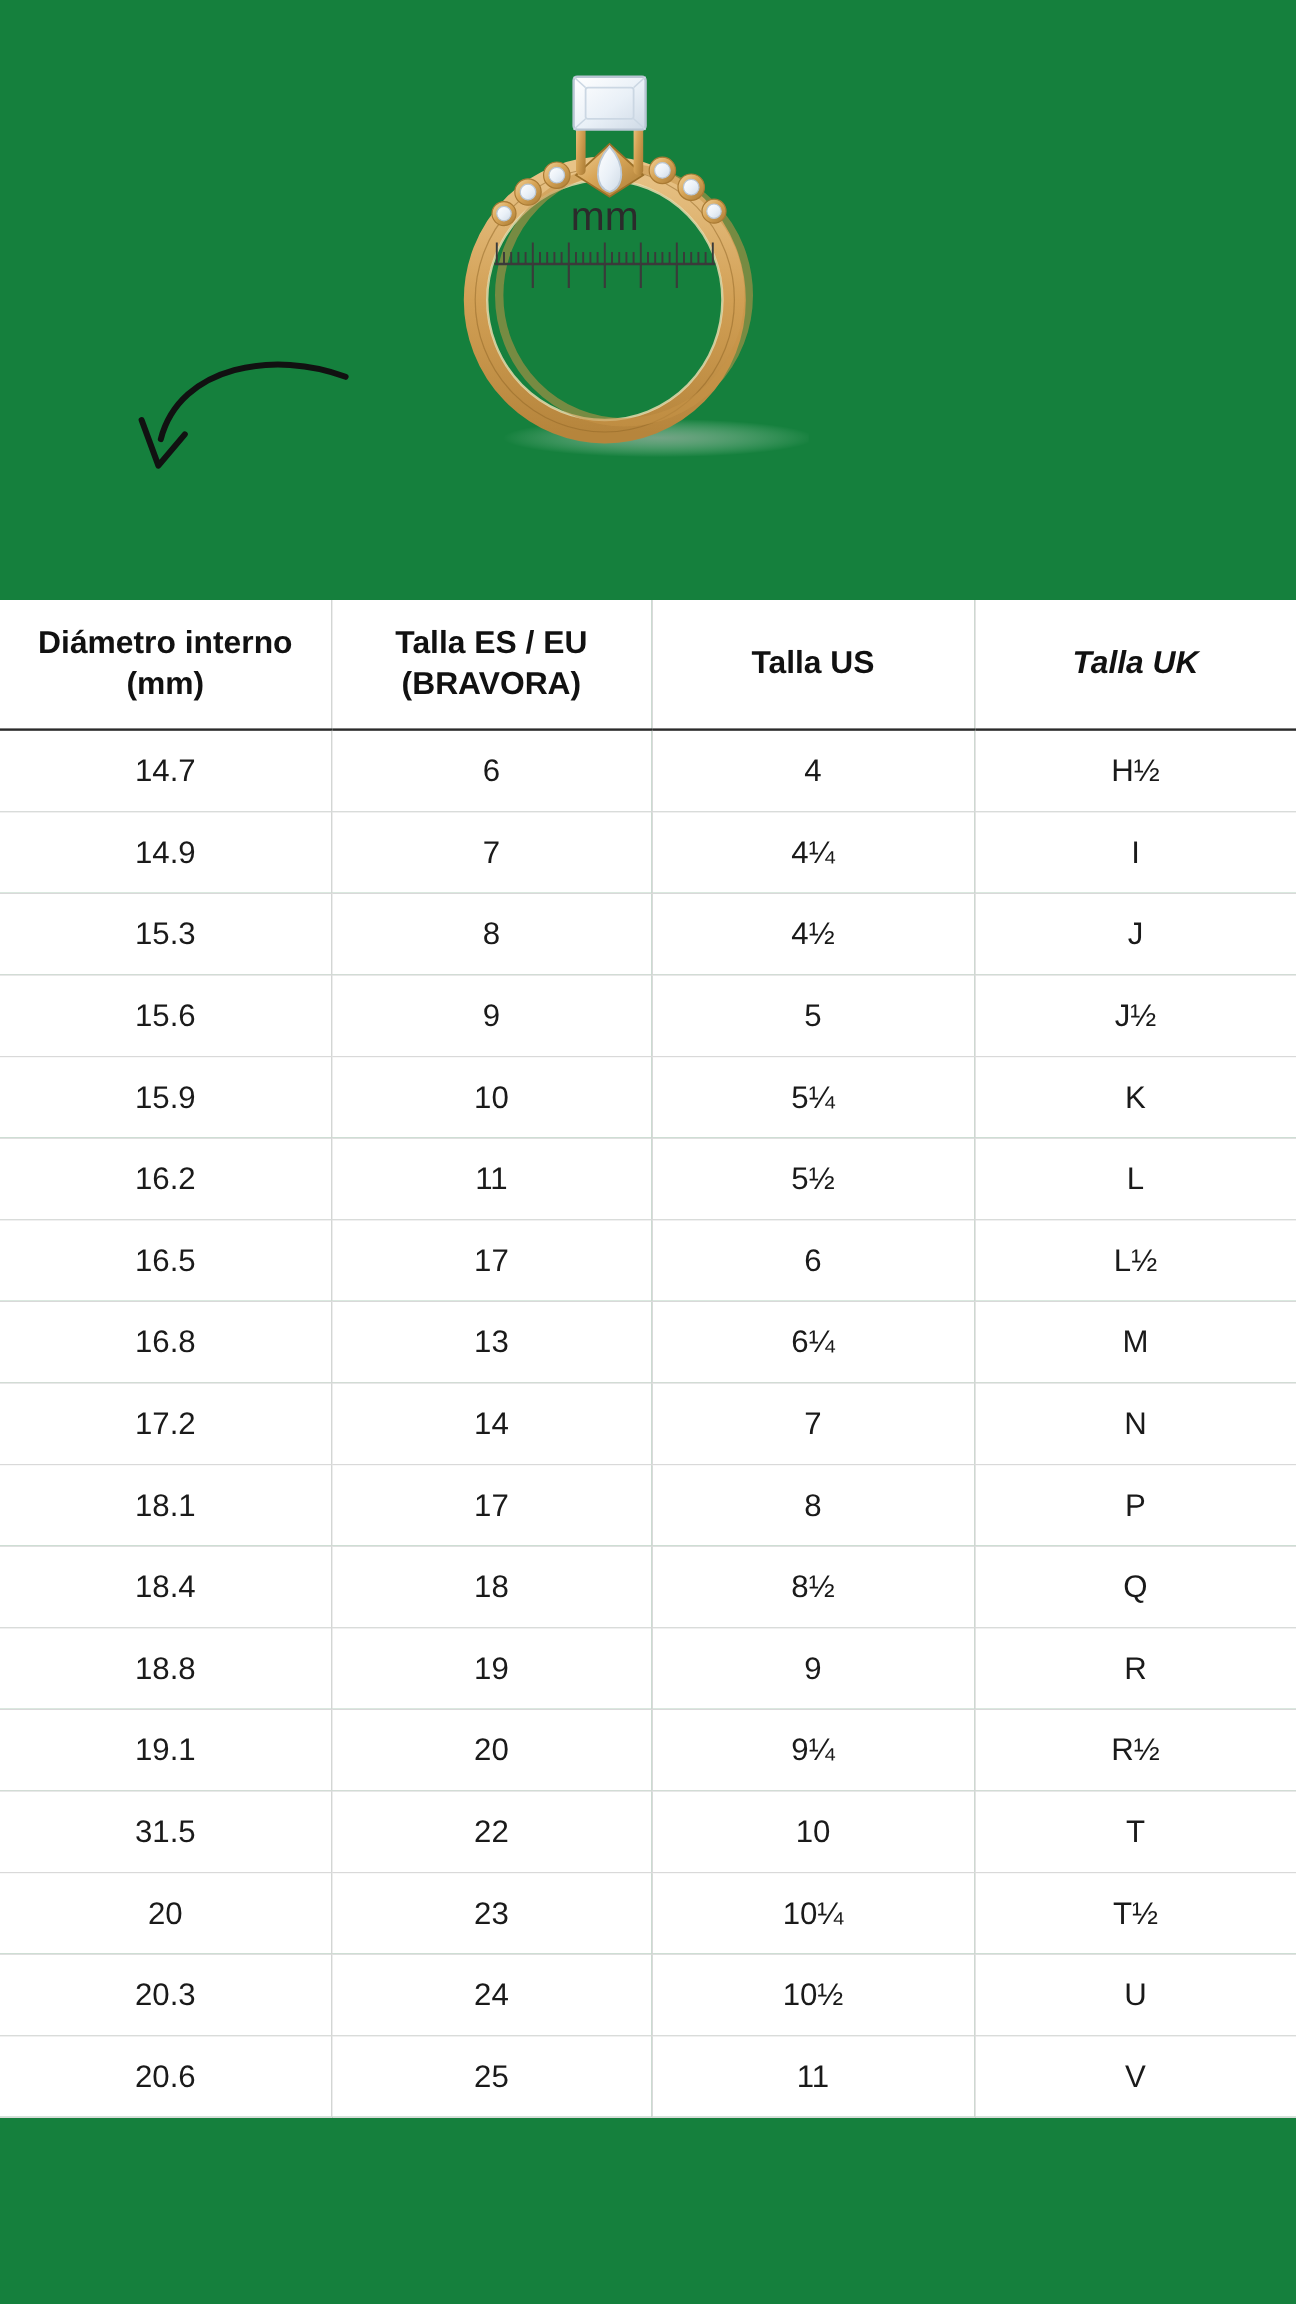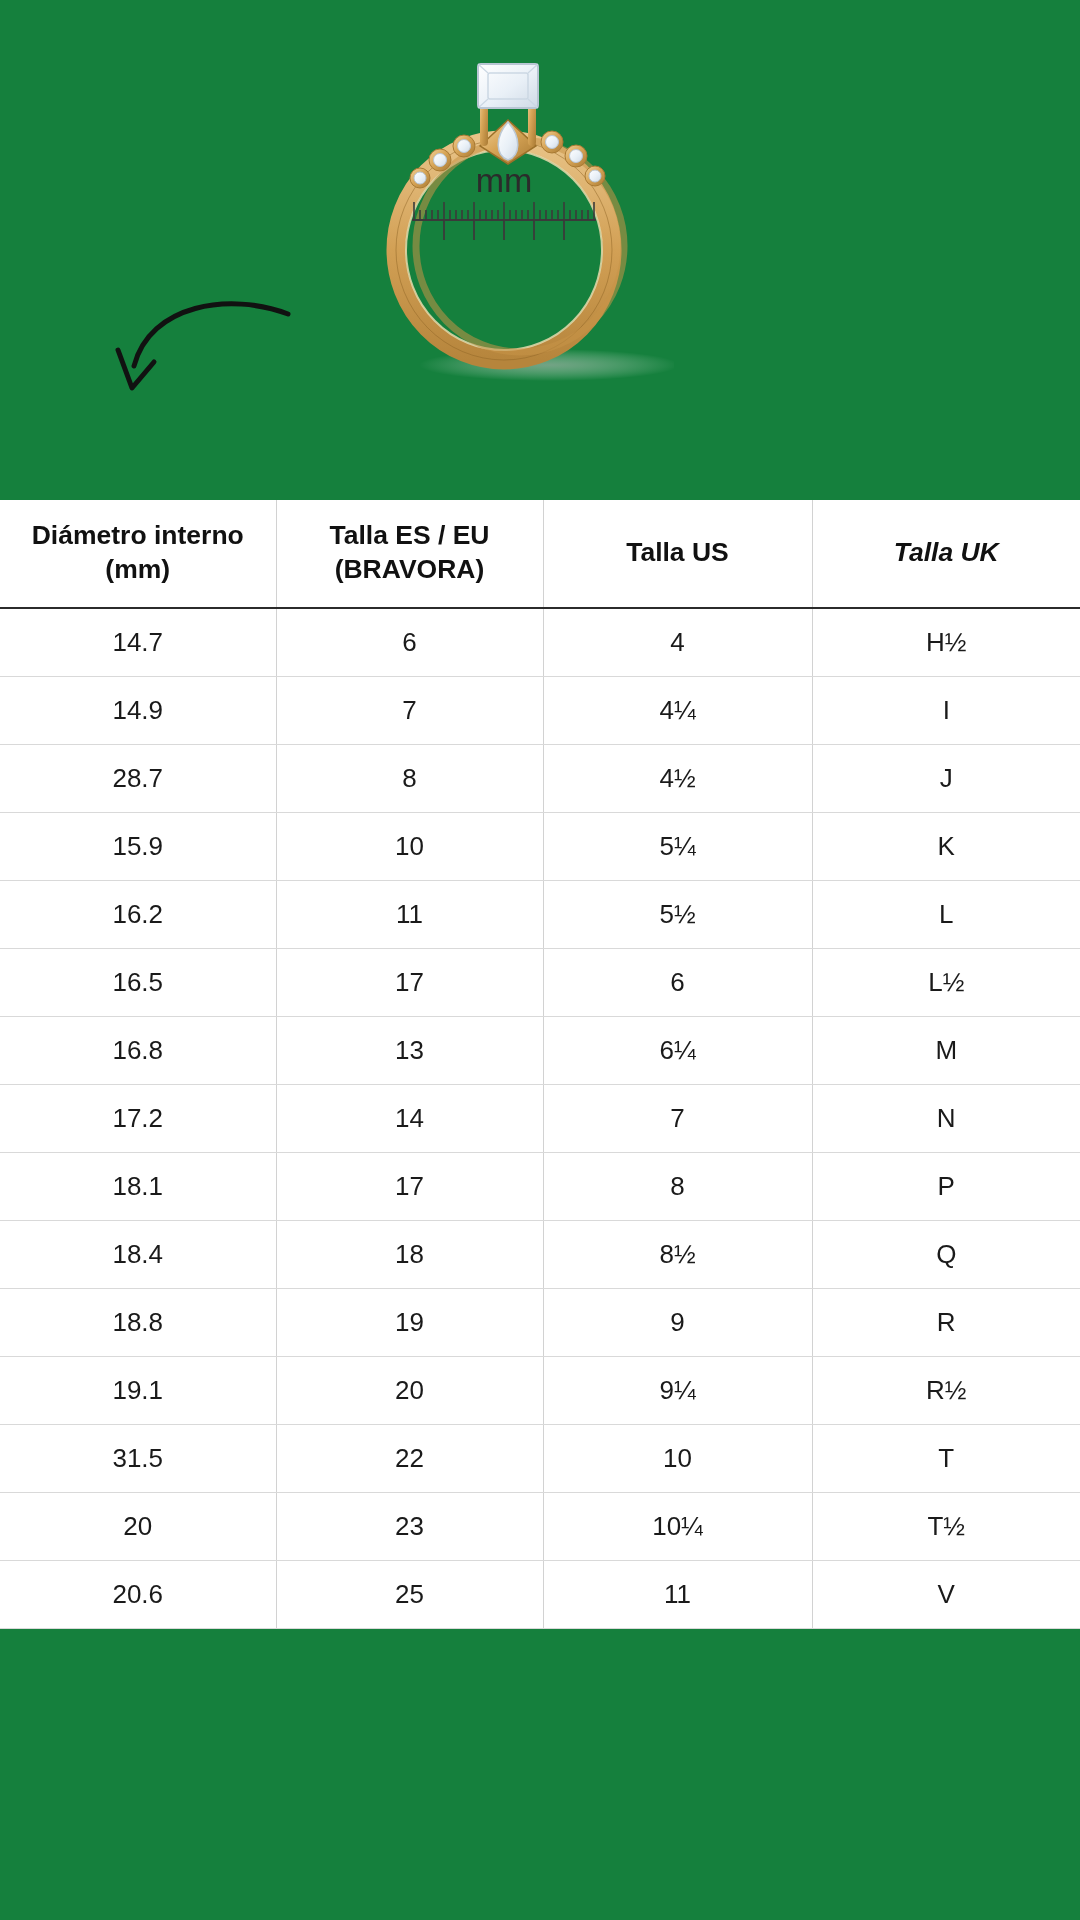--- a/index.html
+++ b/index.html
@@ -248,24 +248,30 @@
             <td><span class="frac">4</span></td>
             <td><span class="frac">H½</span></td>
           </tr>
           <tr>
             <td><span class="frac">14.9</span></td>
             <td><span class="frac">7</span></td>
             <td><span class="frac">4¼</span></td>
             <td><span class="frac">I</span></td>
           </tr>
           <tr>
-            <td><span class="frac">28.7</span></td>
+            <td><span class="frac">15.3</span></td>
             <td><span class="frac">8</span></td>
             <td><span class="frac">4½</span></td>
             <td><span class="frac">J</span></td>
+          </tr>
+          <tr>
+            <td><span class="frac">15.6</span></td>
+            <td><span class="frac">9</span></td>
+            <td><span class="frac">5</span></td>
+            <td><span class="frac">J½</span></td>
           </tr>
           <tr>
             <td><span class="frac">15.9</span></td>
             <td><span class="frac">10</span></td>
             <td><span class="frac">5¼</span></td>
             <td><span class="frac">K</span></td>
           </tr>
           <tr>
             <td><span class="frac">16.2</span></td>
             <td><span class="frac">11</span></td>
@@ -320,20 +326,26 @@
             <td><span class="frac">10</span></td>
             <td><span class="frac">T</span></td>
           </tr>
           <tr>
             <td><span class="frac">20</span></td>
             <td><span class="frac">23</span></td>
             <td><span class="frac">10¼</span></td>
             <td><span class="frac">T½</span></td>
           </tr>
           <tr>
+            <td><span class="frac">20.3</span></td>
+            <td><span class="frac">24</span></td>
+            <td><span class="frac">10½</span></td>
+            <td><span class="frac">U</span></td>
+          </tr>
+          <tr>
             <td><span class="frac">20.6</span></td>
             <td><span class="frac">25</span></td>
             <td><span class="frac">11</span></td>
             <td><span class="frac">V</span></td>
           </tr>
         </tbody>
     </table>
   </div>
 
 </div>

